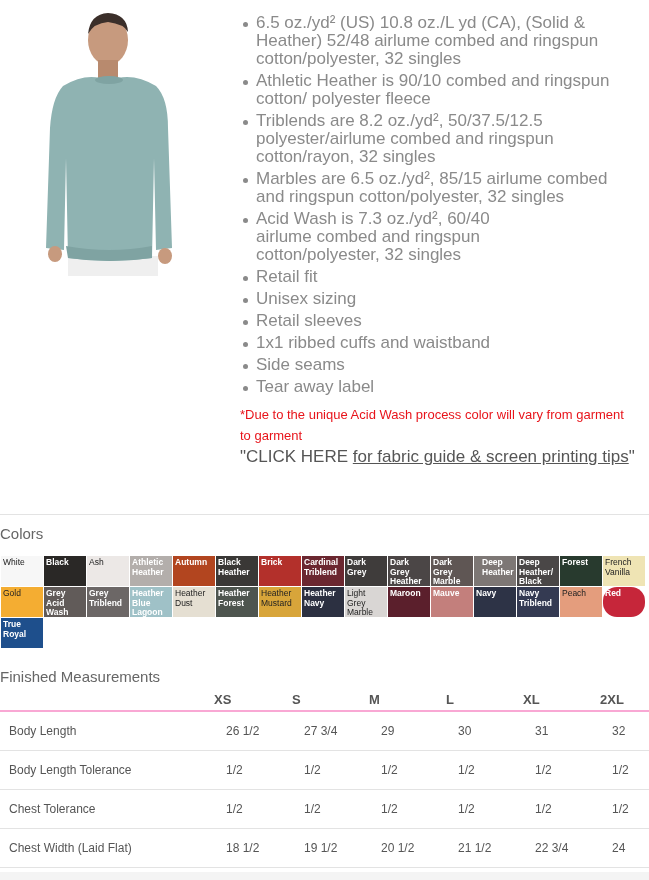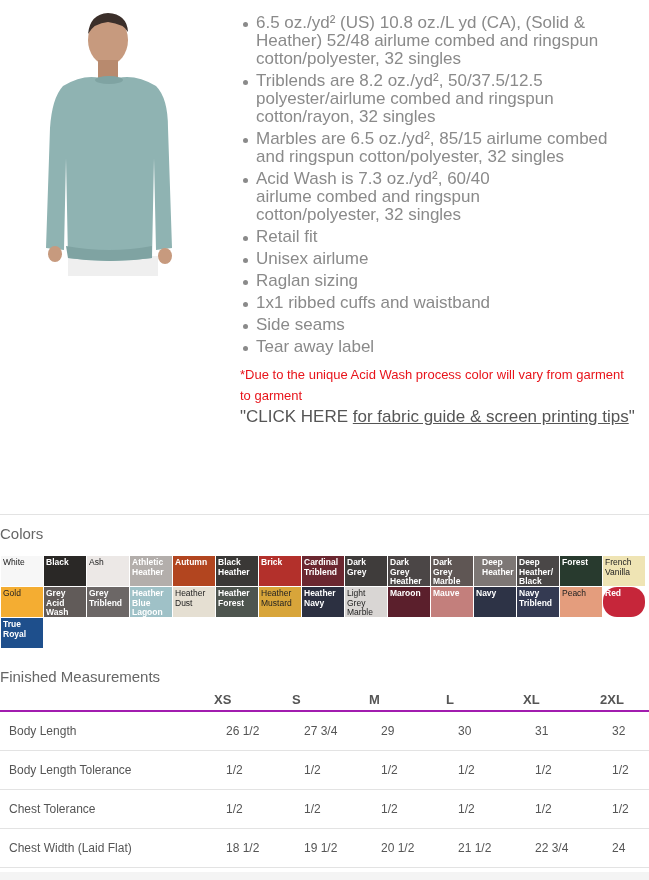--- a/index.html
+++ b/index.html
@@ -54,21 +54,21 @@
   }
   .swatch.light { color: #222; font-weight: normal; }
   .swatch.dark { color: #fff; }
 
   table.meas {
     position: absolute; left: 0; top: 689px; width: 649px; border-collapse: collapse;
     font-size: 12px; color: #555;
   }
   table.meas th {
     font-weight: bold; text-align: left; font-size: 13px; color: #555;
-    height: 22px; padding: 0; border-bottom: 2px solid #a21caf;
+    height: 22px; padding: 0; border-bottom: 2px solid #f9a8d4;
   }
   table.meas td {
     height: 32px; padding: 12px; border-bottom: 1px solid #e3e3e3;
   }
   table.meas td.label { padding-left: 9px; width: 214px; }
   table.meas th.lbl { width: 214px; }
   table.meas tr:last-child td { border-bottom: none; }
   .bottom-bar { position: absolute; left: 0; top: 872px; width: 649px; height: 8px; background: #f4f4f4; }
 </style>
 </head>
@@ -89,26 +89,27 @@
     <ellipse cx="81" cy="72" rx="14" ry="4" fill="#7fa3a2"></ellipse>
 
     <ellipse cx="27" cy="246" rx="7" ry="8" fill="#c79a7e"></ellipse>
     <ellipse cx="137" cy="248" rx="7" ry="8" fill="#c79a7e"></ellipse>
   </svg>
 </div>
 
 <div class="features">
   <ul>
     <li>6.5 oz./yd² (US) 10.8 oz./L yd (CA), (Solid &amp; Heather) 52/48 airlume combed and ringspun cotton/polyester, 32 singles</li>
+    <li>Athletic Heather is 90/10 combed and ringspun cotton/ polyester fleece</li>
     <li>Triblends are 8.2 oz./yd², 50/37.5/12.5 polyester/airlume combed and ringspun cotton/rayon, 32 singles</li>
     <li>Marbles are 6.5 oz./yd², 85/15 airlume combed and ringspun cotton/polyester, 32 singles</li>
     <li style="width:270px">Acid Wash is 7.3 oz./yd², 60/40 airlume combed and ringspun cotton/polyester, 32 singles</li>
     <li class="short">Retail fit</li>
-    <li class="short">Unisex airlume</li>
-    <li class="short">Raglan sizing</li>
+    <li class="short">Unisex sizing</li>
+    <li class="short">Retail sleeves</li>
     <li class="short">1x1 ribbed cuffs and waistband</li>
     <li class="short">Side seams</li>
     <li class="short">Tear away label</li>
   </ul>
   <div class="note">*Due to the unique Acid Wash process color will vary from garment to garment</div>
   <div class="cta"><span>"CLICK HERE </span><a href="#">for fabric guide &amp; screen printing tips</a><span>"</span></div>
 </div>
 
 <div class="divider"></div>
 

